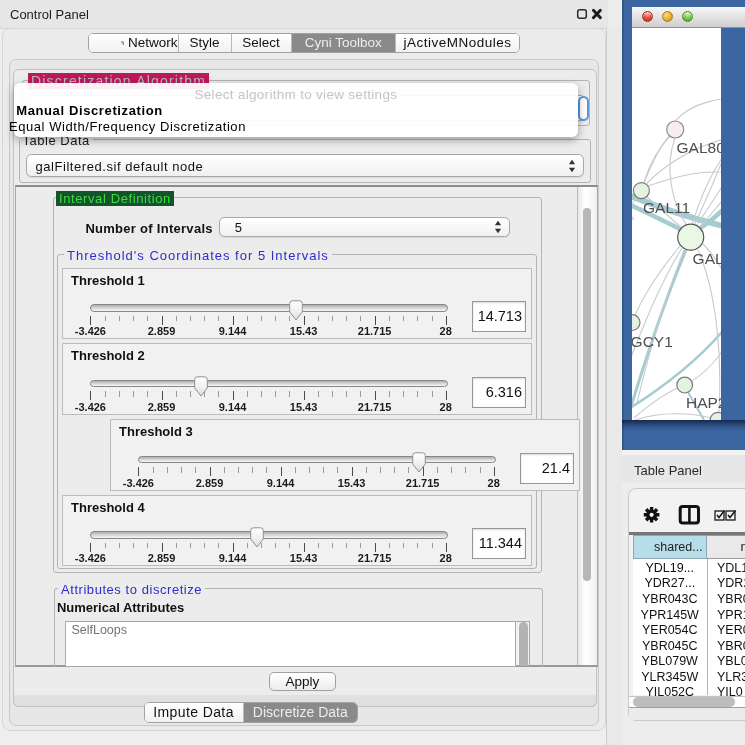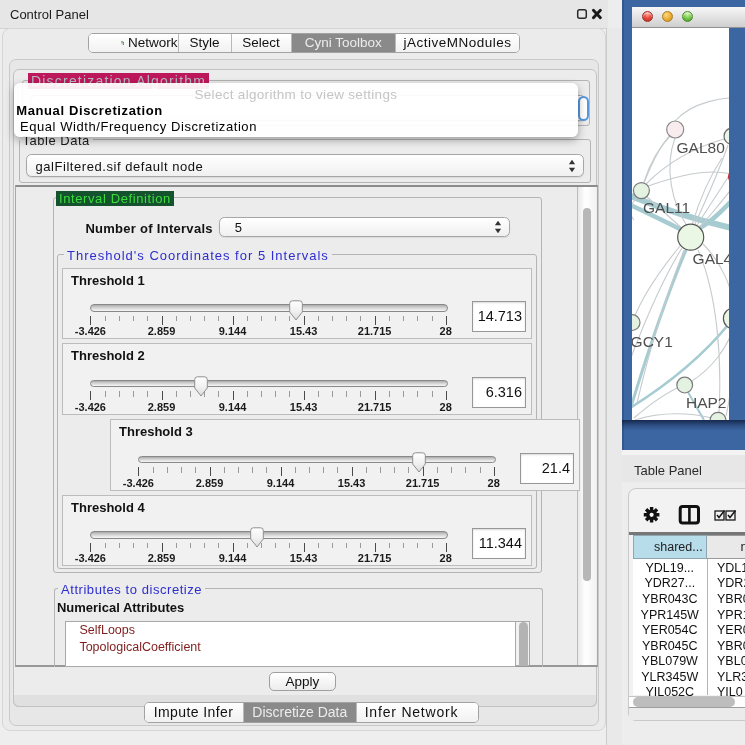--- a/index.html
+++ b/index.html
@@ -37,26 +37,26 @@
   .track{position:absolute;left:27px;top:35.5px;width:358px;height:7.5px;border-radius:4px;
          background:linear-gradient(#ababab,#cfcfcf 40%,#f7f7f7);border:1px solid #888888;box-sizing:border-box;}
   .vbox{position:absolute;left:409px;top:32.5px;width:54px;height:31px;background:#fff;border:1px solid #979797;
         box-sizing:border-box;font-size:14.5px;color:#111;text-align:right;line-height:29px;padding-right:3px;
         box-shadow:inset 0 1px 2px rgba(0,0,0,0.15);}
   .tick{position:absolute;width:1px;background:#555;}
   .tlab{position:absolute;font-size:11px;font-weight:bold;color:#1a1a1a;transform:translateX(-50%);white-space:nowrap;}
   .thumb{position:absolute;width:15px;height:21px;transform:translateX(-50%);}
   
   #attrlist{left:65.4px;top:620.8px;width:450.6px;height:46px;background:#fff;border:1px solid #a8a8a8;box-sizing:border-box;}
-  #attrlist div{font-size:12.5px;color:#7f1d1d;padding-left:13px;height:17.1px;line-height:17.1px;white-space:nowrap;}
+  #attrlist div{font-size:12.5px;color:#737373;padding-left:5px;height:17.1px;line-height:17.1px;white-space:nowrap;}
   
   #divider{left:606px;top:28px;width:16px;height:717px;background:#e9e9e9;border-left:1px solid #cccccc;}
   #netframe{left:622px;top:0;width:123px;height:450px;background:#3c66a2;border-left:2px solid #33588e;box-sizing:border-box;}
   #nettitle{left:632px;top:7px;width:113px;height:21px;background:linear-gradient(#f7f7f7,#cfcfcf);border-bottom:1px solid #909090;box-sizing:border-box;}
-  #netcanvas{left:632px;top:28px;width:97px;height:392px;background:#ffffff;overflow:hidden;}
+  #netcanvas{left:632px;top:28px;width:89px;height:392px;background:#ffffff;overflow:hidden;}
   #netshadow{left:622px;top:420px;width:123px;height:11px;background:linear-gradient(rgba(8,16,45,0.72),rgba(10,25,60,0.25) 55%,rgba(10,25,60,0));}
   .light{position:absolute;top:11px;width:11px;height:11px;border-radius:50%;}
   #tphead{left:622px;top:454.5px;width:123px;height:27.5px;background:#e7e7e7;}
   #tphead .t{position:absolute;left:12px;top:8px;font-size:13px;color:#2a2a2a;}
   #tablebg{left:622px;top:482px;width:123px;height:263px;background:#ededed;}
   #tablebox{left:628px;top:488px;width:132px;height:232.5px;background:#f2f2f2;border:1px solid #c9c9c9;
             border-radius:8px 0 0 8px;box-sizing:border-box;overflow:hidden;}
   .trow{position:absolute;left:633px;width:112px;height:15.45px;font-size:12.5px;color:#111;}
   .trow .c1{position:absolute;left:0;width:73.5px;text-align:center;}
   .trow .c2{position:absolute;left:84px;width:40px;overflow:hidden;white-space:nowrap;}
@@ -319,35 +319,33 @@
       </svg>
       <div class="vbox">11.344</div>
     </div>
   </div>
 
 <div class="gb" style="left:53.5px;top:587.9px;width:489.5px;height:90px;border-bottom:none;"></div>
 <div class="gt" style="left:58px;top:582px;color:#2d2dd0;background:#ececec;letter-spacing:0.55px;">Attributes to discretize</div>
 <div class="abs" style="left:56.9px;top:600px;font-size:13px;font-weight:bold;color:#111;">Numerical Attributes</div>
 <div class="abs" id="attrlist">
   <div style="padding-top:0.5px;">SelfLoops</div>
-  <div>TopologicalCoefficient</div>
 </div>
 
 <div class="abs" style="left:516px;top:620.8px;width:13.5px;height:45.7px;background:#f2f2f2;border:1px solid #a8a8a8;border-left:none;box-sizing:border-box;"></div>
 <div class="abs" style="left:518.8px;top:621.9px;width:9px;height:44.6px;background:#b3b3b3;border-radius:4.5px 4.5px 0 0;"></div>
 
 <div class="abs" style="left:15px;top:666.5px;width:581px;height:28.5px;background:#ececec;"></div>
 
 <div class="abs" style="left:268.8px;top:672.2px;width:67px;height:19px;background:linear-gradient(#ffffff,#ececec);
      border:1px solid #9f9f9f;border-radius:5px;box-sizing:border-box;text-align:center;font-size:13.5px;color:#111;line-height:17px;">Apply</div>
 
 <div class="seg" style="left:143.5px;top:701.8px;height:21.2px;">
-  <div class="s" style="width:99px;font-size:14px;letter-spacing:0.4px;">Impute Infer</div>
+  <div class="s" style="width:99px;font-size:14px;letter-spacing:0.4px;">Impute Data</div>
   <div class="s on" style="width:113.5px;font-size:14px;">Discretize Data</div>
-  <div class="s" style="width:121px;font-size:14px;letter-spacing:0.8px;padding-right:12px;box-sizing:border-box;">Infer Network</div>
 </div>
 
 <div class="abs" id="divider"></div>
 <div class="abs" id="netframe"></div>
 <div class="abs" id="nettitle"></div>
 <div class="abs light" style="left:641.5px;background:radial-gradient(circle at 50% 28%,#ffa39a 0%,#e8473c 48%,#c6382c 85%);border:1px solid #993028;box-sizing:border-box;box-shadow:inset 0 1.5px 1px rgba(255,255,255,0.65);"></div>
 <div class="abs light" style="left:661.5px;background:radial-gradient(circle at 35% 30%,#ffd97e,#e8a830 60%,#c98f24);border:1px solid #a87c20;box-sizing:border-box;"></div>
 <div class="abs light" style="left:681.5px;background:radial-gradient(circle at 50% 28%,#cdf2a2 0%,#77c94e 48%,#55a332 85%);border:1px solid #4c8a27;box-sizing:border-box;box-shadow:inset 0 1.5px 1px rgba(255,255,255,0.65);"></div>
 <div class="abs" id="netcanvas">
   <svg width="113" height="392" viewBox="0 0 113 392" id="netsvg">
@@ -474,13 +472,13 @@
     </div>
     <div class="abs" style="left:706.5px;top:559.3px;width:1px;height:136.2px;background:#b4b4b4;"></div>
     <div class="abs" style="left:629px;top:695.5px;width:116px;height:12px;background:#fdfdfd;border-top:1px solid #c4c4c4;border-bottom:1.5px solid #9f9f9f;box-sizing:border-box;"></div>
     <div class="abs" style="left:633px;top:697.2px;width:102px;height:9.5px;background:#bdbdbd;border-radius:5px;"></div>
     <div class="abs" style="left:629px;top:707.5px;width:116px;height:12px;background:#ebebeb;"></div>
   </div>
 
 <div class="abs" id="popup"></div>
 <div class="abs" style="left:194.5px;top:87px;font-size:13.5px;color:#c5c5c5;letter-spacing:0.3px;z-index:10;">Select algorithm to view settings</div>
 <div class="abs" style="left:16.2px;top:102.5px;font-size:13px;font-weight:bold;color:#000;letter-spacing:0.62px;z-index:10;">Manual Discretization</div>
-<div class="abs" style="left:20px;top:119px;font-size:13px;color:#000;letter-spacing:0.56px;z-index:10;">Equal Width/Frequency Discretization</div>
+<div class="abs" style="left:9px;top:119px;font-size:13px;color:#000;letter-spacing:0.56px;z-index:10;">Equal Width/Frequency Discretization</div>
 
 </body></html>

